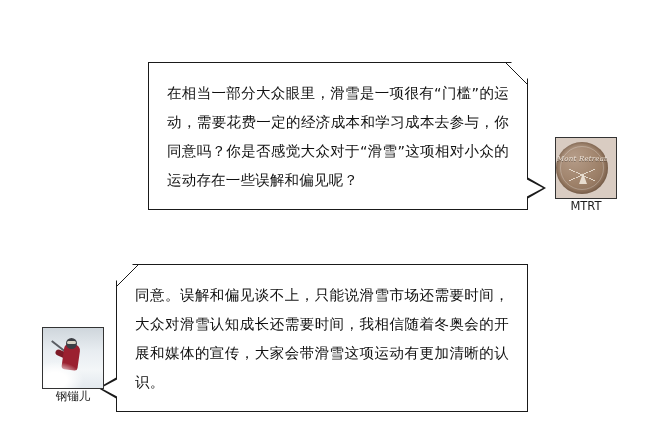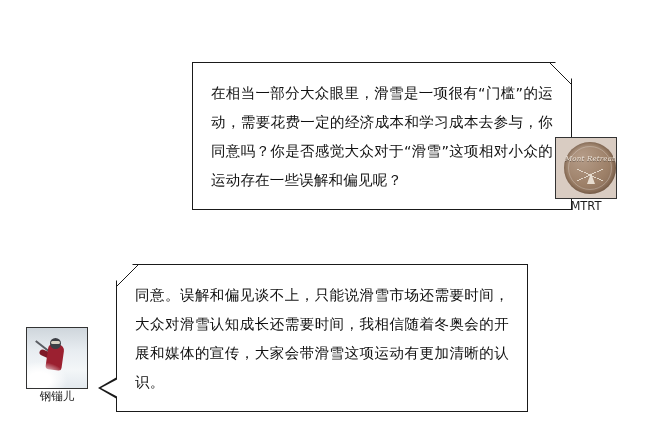--- a/index.html
+++ b/index.html
@@ -149,21 +149,21 @@
     white-space: nowrap;
   }
 
   
   .coin-bg {
     width: 100%;
     height: 100%;
     background: #d9ccc2;
     display: flex;
     align-items: center;
-    justify-content: flex-end;
+    justify-content: flex-start;
   }
   .coin {
     width: 52px;
     height: 52px;
     border-radius: 50%;
     background: radial-gradient(circle at 35% 30%, #b59c88 0%, #9d8068 55%, #7e6350 100%);
     position: relative;
     box-shadow: inset 0 0 5px rgba(60,40,25,0.6);
   }
   .coin .coin-inner {
@@ -270,21 +270,21 @@
     height: 2px;
     background: #5a5d63;
     transform: rotate(38deg);
   }
 </style>
 </head>
 <body>
 
 <div class="stage">
 
-  <div class="msg" style="left:148px; top:62px; width:380px;margin-left:44px;">
+  <div class="msg" style="left:148px; top:62px; width:380px;">
     <div class="bubble fold-tr">
       <span>在相当一部分大众眼里，滑雪是一项很有“门槛”的运动，需要花费一定的经济成本和学习成本去参与，你同意吗？你是否感觉大众对于“滑雪”这项相对小众的运动存在一些误解和偏见呢？</span>
       <span class="tail-right"></span>
     </div>
   </div>
 
   <div class="avatar-block" style="left:549px; top:137px;">
     <div class="avatar">
       <div class="coin-bg">
         <div class="coin">
@@ -298,21 +298,21 @@
     <div class="avatar-name">MTRT</div>
   </div>
 
   <div class="msg" style="left:116px; top:264px; width:412px;">
     <div class="bubble fold-tl">
       <span>同意。误解和偏见谈不上，只能说滑雪市场还需要时间，大众对滑雪认知成长还需要时间，我相信随着冬奥会的开展和媒体的宣传，大家会带滑雪这项运动有更加清晰的认识。</span>
       <span class="tail-left"></span>
     </div>
   </div>
 
-  <div class="avatar-block" style="left:20px; top:327px;">
+  <div class="avatar-block" style="left:36px; top:327px;">
     <div class="avatar">
       <div class="photo-ski">
         <div class="pole"></div>
         <div class="skier-arm"></div>
         <div class="skier-body"></div>
         <div class="skier-head"></div>
         <div class="skier-goggle"></div>
         <div class="snow-spray"></div>
       </div>
     </div>

